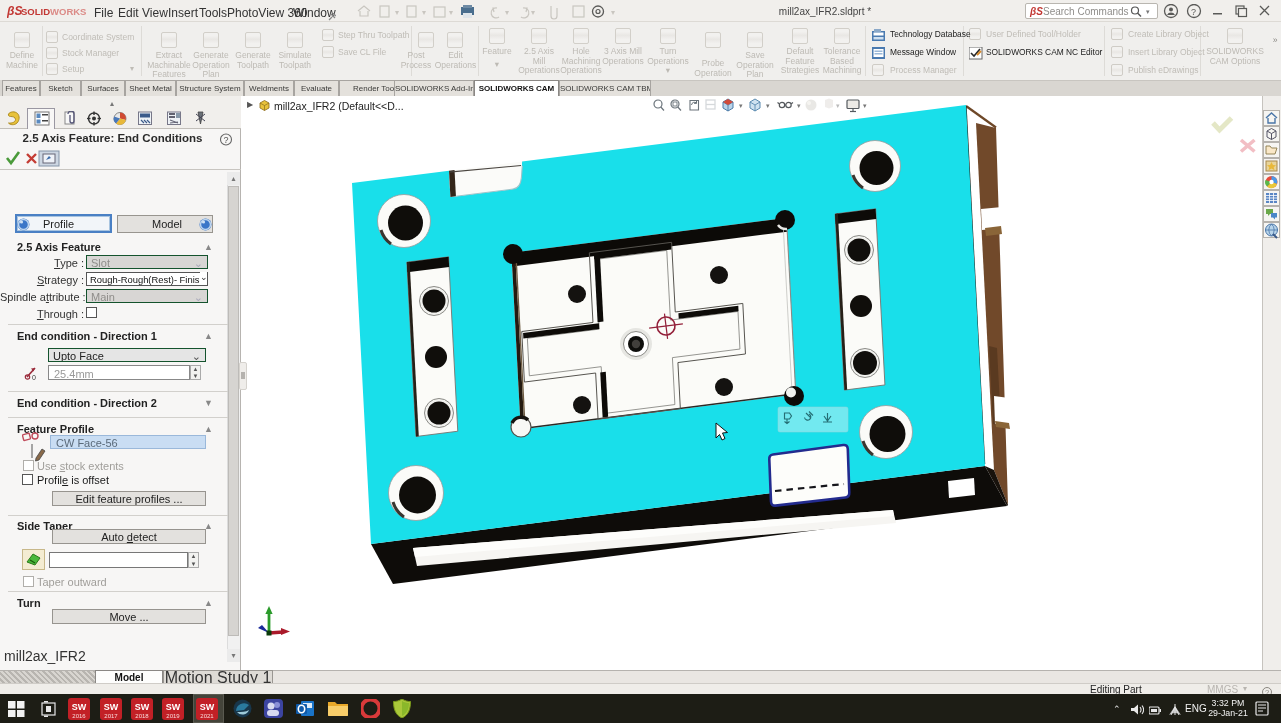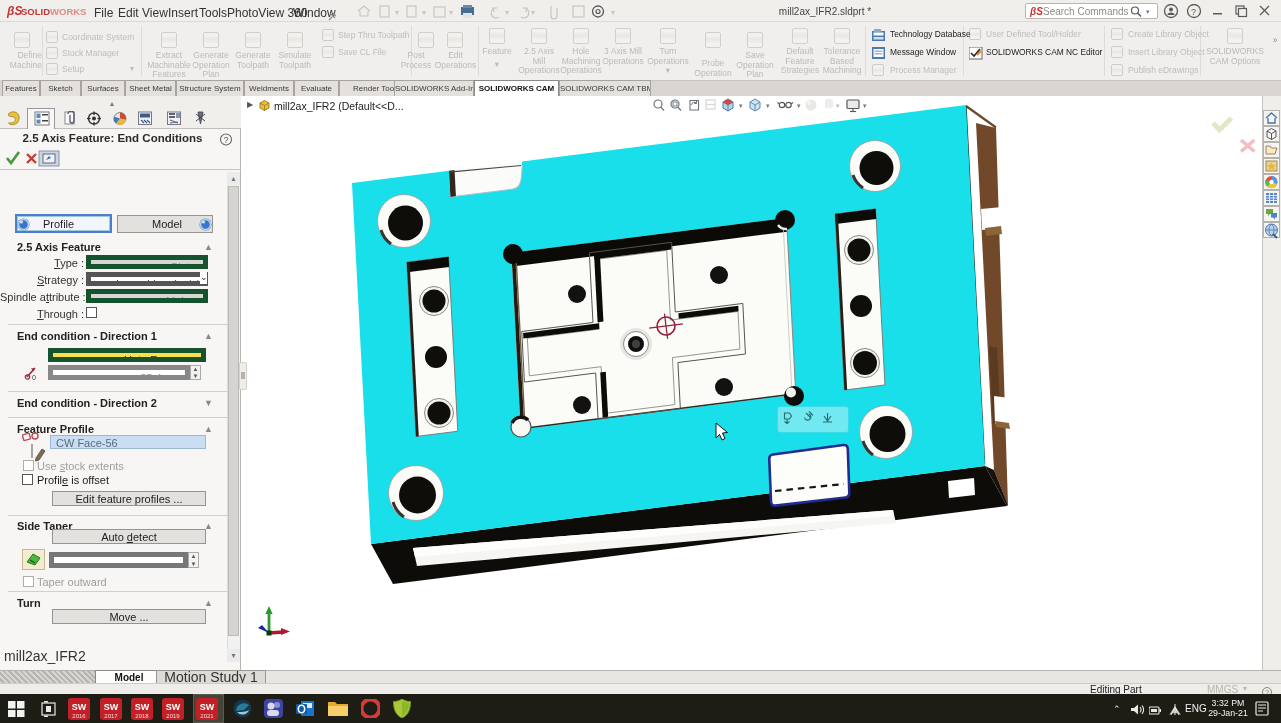--- a/index.html
+++ b/index.html
@@ -18,21 +18,21 @@
 .gicon { border:1px solid #d2cfc9; border-radius:2px; background:linear-gradient(#f2f1ef 20%, #e9e7e4 45%, #f2f1ef 75%); }
 .sicon { width:12px; height:12px; border:1px solid #cfccc6; border-radius:2px; background:linear-gradient(#f2f1ef 25%, #e9e7e4 50%, #f2f1ef 80%); }
 
 #tabbar { left:0; top:80px; width:1281px; height:16px; background:#d9d6d1; border-top:1px solid #c8c5c0; }
 .ctab { top:80px; height:16px; font-size:8px; white-space:nowrap; overflow:hidden; color:#3a3a38; background:#e4e1dc; border:1px solid #a7a4a0; border-bottom:none; text-align:center; line-height:15px; }
 .ctabact { background:#ffffff; color:#111; border:1px solid #8a8784; border-bottom:none; }
 
 #pm { left:0; top:96px; width:241px; height:574px; background:#f7f6f5; border-right:1px solid #b7b4b0; }
 .pmhead { font-weight:bold; font-size:11px; color:#222; }
 .pmlabel { font-size:11px; color:#333; text-align:right; white-space:nowrap; }
-.combo { border:5px solid #14532d; font-size:11px; line-height:12px; white-space:nowrap; overflow:hidden;text-align:right; }
+.combo { border:1px solid #14532d; font-size:11px; line-height:12px; white-space:nowrap; overflow:hidden; }
 .combod { background:#d8d6d4; color:#8f8d8a; }
 .comboe { background:#ffffff; color:#111; }
 .btn { background:#e3e1de; border:1px solid #97948f; font-size:11px; color:#222; text-align:center; }
 .chk { width:11px; height:11px; border:1px solid #555; background:#fff; }
 .gad { font-size:9px; color:#888; }
 
 #docktabs { left:0; top:670px; width:1281px; height:13px; background:#e9e6e2; border-top:1px solid #b5b2ae; }
 #statusbar { left:0; top:683px; width:1281px; height:11px; background:#efede9; border-top:1px solid #cfccc7; font-size:10px; color:#333; }
 #taskbar { left:0; top:694px; width:1281px; height:29px; background:#1d1d15; }
 </style>
@@ -122,21 +122,21 @@
 <div class="ab rsep" style="left:42px;"></div>
 <div class="ab rsep" style="left:141px;"></div>
 <div class="ab rsep" style="left:411px;"></div>
 <div class="ab rsep" style="left:478px;"></div>
 <div class="ab rsep" style="left:865px;"></div>
 <div class="ab rsep" style="left:963px;"></div>
 <div class="ab rsep" style="left:1104px;"></div>
 <div class="ab rsep" style="left:1200px;"></div>
 
 <div class="ab gicon" style="left:14px; top:32px; width:16px; height:16px;"></div>
-<div class="ab rl" style="left:2px; top:51px; width:40px;text-align:right;">Define
+<div class="ab rl" style="left:2px; top:51px; width:40px;">Define
 Machine</div>
 
 <div class="ab sicon" style="left:46px; top:31px;"></div>
 <div class="ab rr" style="left:62px; top:32px;">Coordinate System</div>
 <div class="ab sicon" style="left:46px; top:47px;"></div>
 <div class="ab rr" style="left:62px; top:48px;">Stock Manager</div>
 <div class="ab sicon" style="left:46px; top:63px;"></div>
 <div class="ab rr" style="left:62px; top:64px;">Setup</div>
 <div class="ab rr" style="left:130px; top:64px; font-size:8px;">▾</div>
 
@@ -364,21 +364,21 @@
 <div class="ab combo comboe" style="left:86px; top:272px; width:122px; height:14px; padding:1px 3px; border-color:#555; font-size:9.4px;">Rough-Rough(Rest)- Finish</div>
       <div class="ab" style="left:200px; top:272px; font-size:9px; color:#333; background:#fff; width:7px; height:12px;">⌄</div>
 <div class="ab pmlabel" style="left:0px; top:291px; width:84px;">Spindle a<span style="text-decoration:underline">t</span>tribute :</div>
 <div class="ab combo combod" style="left:86px; top:289px; width:122px; height:14px; padding:1px 4px;">Main<span style="float:right; color:#aab;">⌄</span></div>
 <div class="ab pmlabel" style="left:20px; top:308px; width:64px;"><span style="text-decoration:underline">T</span>hrough :</div>
 <div class="ab chk" style="left:86px; top:307px;"></div>
 <div class="ab" style="left:8px; top:324px; width:220px; height:1px; background:#d2d0cc;"></div>
 
 <div class="ab pmhead" style="left:17px; top:330px;">End condition - Direction 1</div>
 <div class="ab gad" style="left:204px; top:331px;">▲</div>
-<div class="ab combo" style="left:48px; top:348px; width:158px; height:14px; padding:1px 17px; background:#fde047; color:#222;">Upto Face<span style="float:right; color:#555;">⌄</span></div>
+<div class="ab combo" style="left:48px; top:348px; width:158px; height:14px; padding:1px 4px; background:#e5e5e5; color:#222;">Upto Face<span style="float:right; color:#555;">⌄</span></div>
 <div class="ab" style="left:24px; top:364px;"><svg width="16" height="17">
   <path d="M3 13 L11 4" stroke="#9a2a3a" stroke-width="1.6"></path>
   <path d="M11 4 l-4 0.5 l2.5 3 Z" fill="#9a2a3a"></path>
   <circle cx="3.5" cy="13" r="2.2" fill="none" stroke="#9a2a3a" stroke-width="1.2"></circle>
   <text x="8" y="16" font-size="7" fill="#333">0</text>
 </svg></div>
 <div class="ab combo" style="left:48px; top:365px; width:142px; height:15px; padding:1.5px 5px; background:#fff; border-color:#888; color:#999;">25.4mm</div>
 <div class="ab" style="left:190px; top:365px; width:11px; height:15px; border:1px solid #aaa; background:#f2f2f0; font-size:6px; color:#555; text-align:center; line-height:7px;">▲<br>▼</div>
 <div class="ab" style="left:8px; top:391px; width:220px; height:1px; background:#d2d0cc;"></div>
 
@@ -639,21 +639,21 @@
     <path d="M10 124 l4 4" stroke="#3a5a8a" stroke-width="2"></path>
   </g>
 </svg>
 </div>
 </div>
 
 <div class="ab" id="docktabs"></div>
 <div id="dockitems">
 <div class="ab" style="left:0px; top:671px; width:95px; height:12px; background:repeating-linear-gradient(45deg,#d8d5d0 0 2px,#b8b5b0 2px 4px);"></div>
 <div class="ab" style="left:95px; top:670px; width:68px; height:13px; background:#fdfdfc; border:1px solid #8a8784; border-bottom:none; font-size:10px; font-weight:bold; color:#111; text-align:center; line-height:13px;">Model</div>
-<div class="ab" style="left:156px; top:670px; width:110px; height:13px; background:#dedbd6; border:1px solid #9a9792; border-bottom:none; font-size:14px; color:#333; text-align:center; line-height:13px;">Motion Study 1</div>
+<div class="ab" style="left:163px; top:670px; width:110px; height:13px; background:#dedbd6; border:1px solid #9a9792; border-bottom:none; font-size:16px; color:#333; text-align:center; line-height:13px;">Motion Study 1</div>
 </div>
 <div class="ab" id="statusbar"></div>
 <div id="statusitems">
 <div class="ab" style="left:4px; top:648px; font-size:14px; color:#333;text-align:right;">mill2ax_IFR2</div>
 <div class="ab" style="left:1090px; top:684px; font-size:10px; color:#222;">Editing Part</div>
 <div class="ab" style="left:1207px; top:684px; font-size:10px; color:#b8b5b0;">MMGS</div>
 <div class="ab" style="left:1243px; top:684px; font-size:8px; color:#b8b5b0;">▾</div>
 <div class="ab" style="left:1262px; top:684px;"><svg width="11" height="11">
           <circle cx="5" cy="5" r="4.5" fill="none" stroke="#8a8780" stroke-width="1"></circle>
           <text x="3" y="8" font-size="7.5" fill="#8a8780" font-family="Liberation Sans">?</text>

